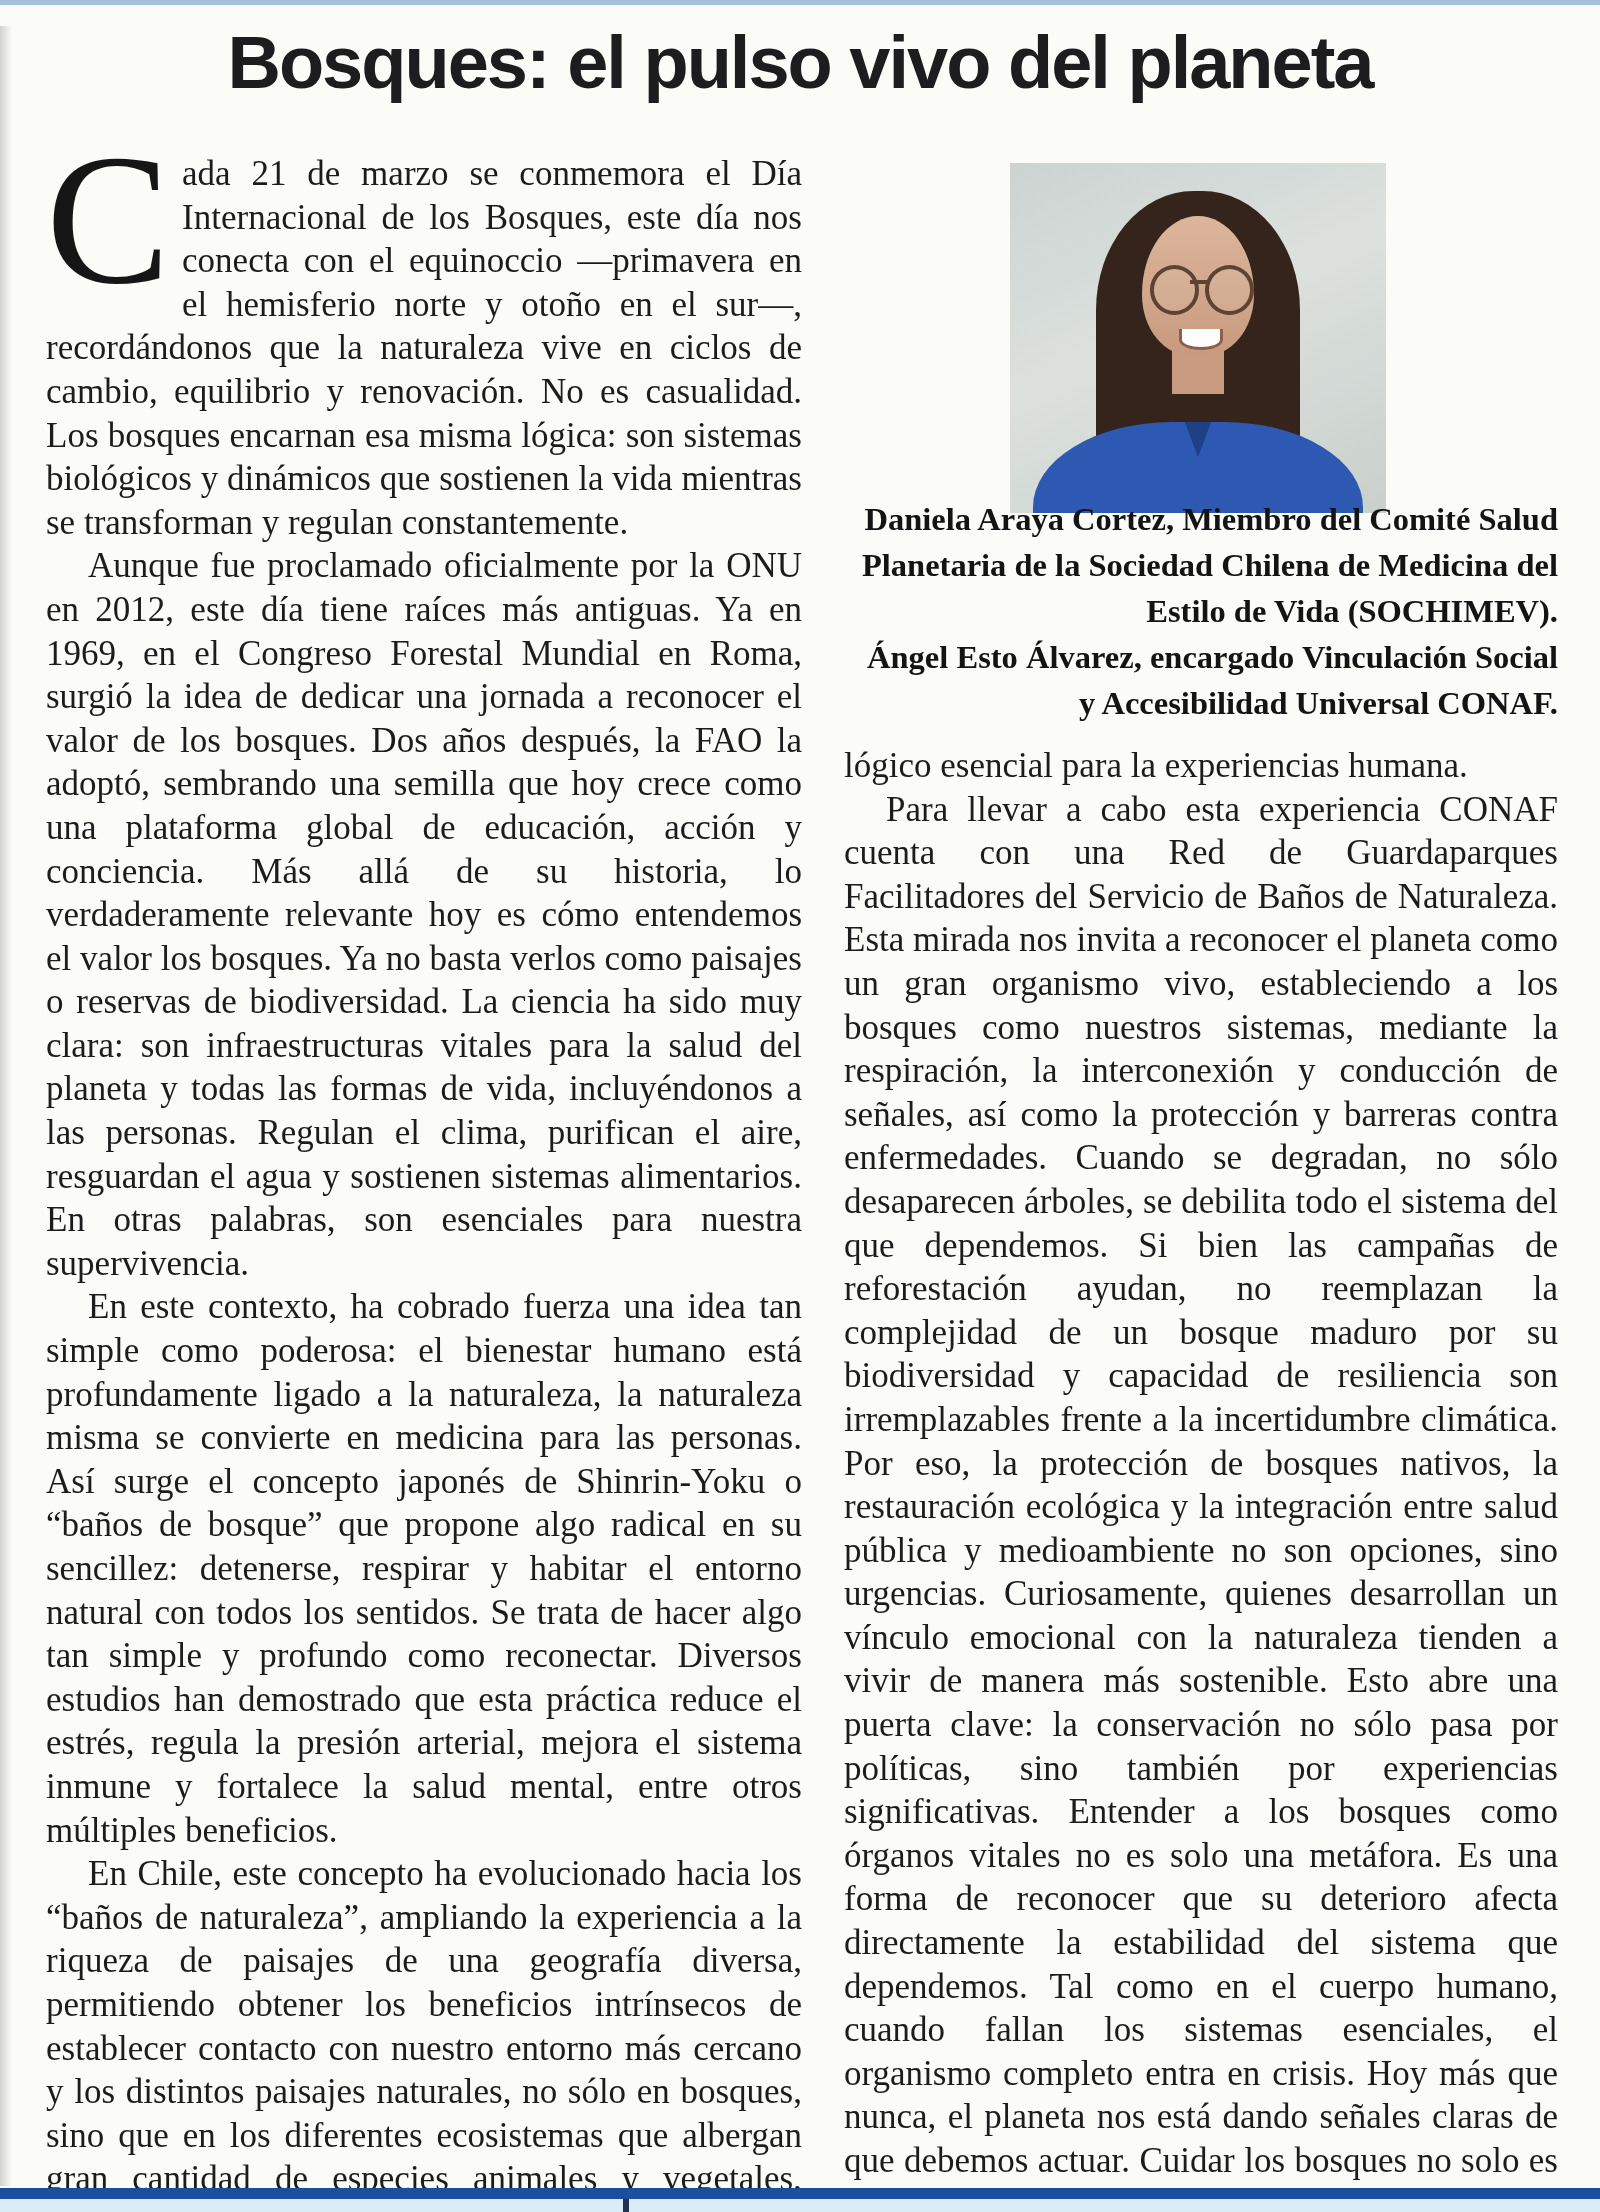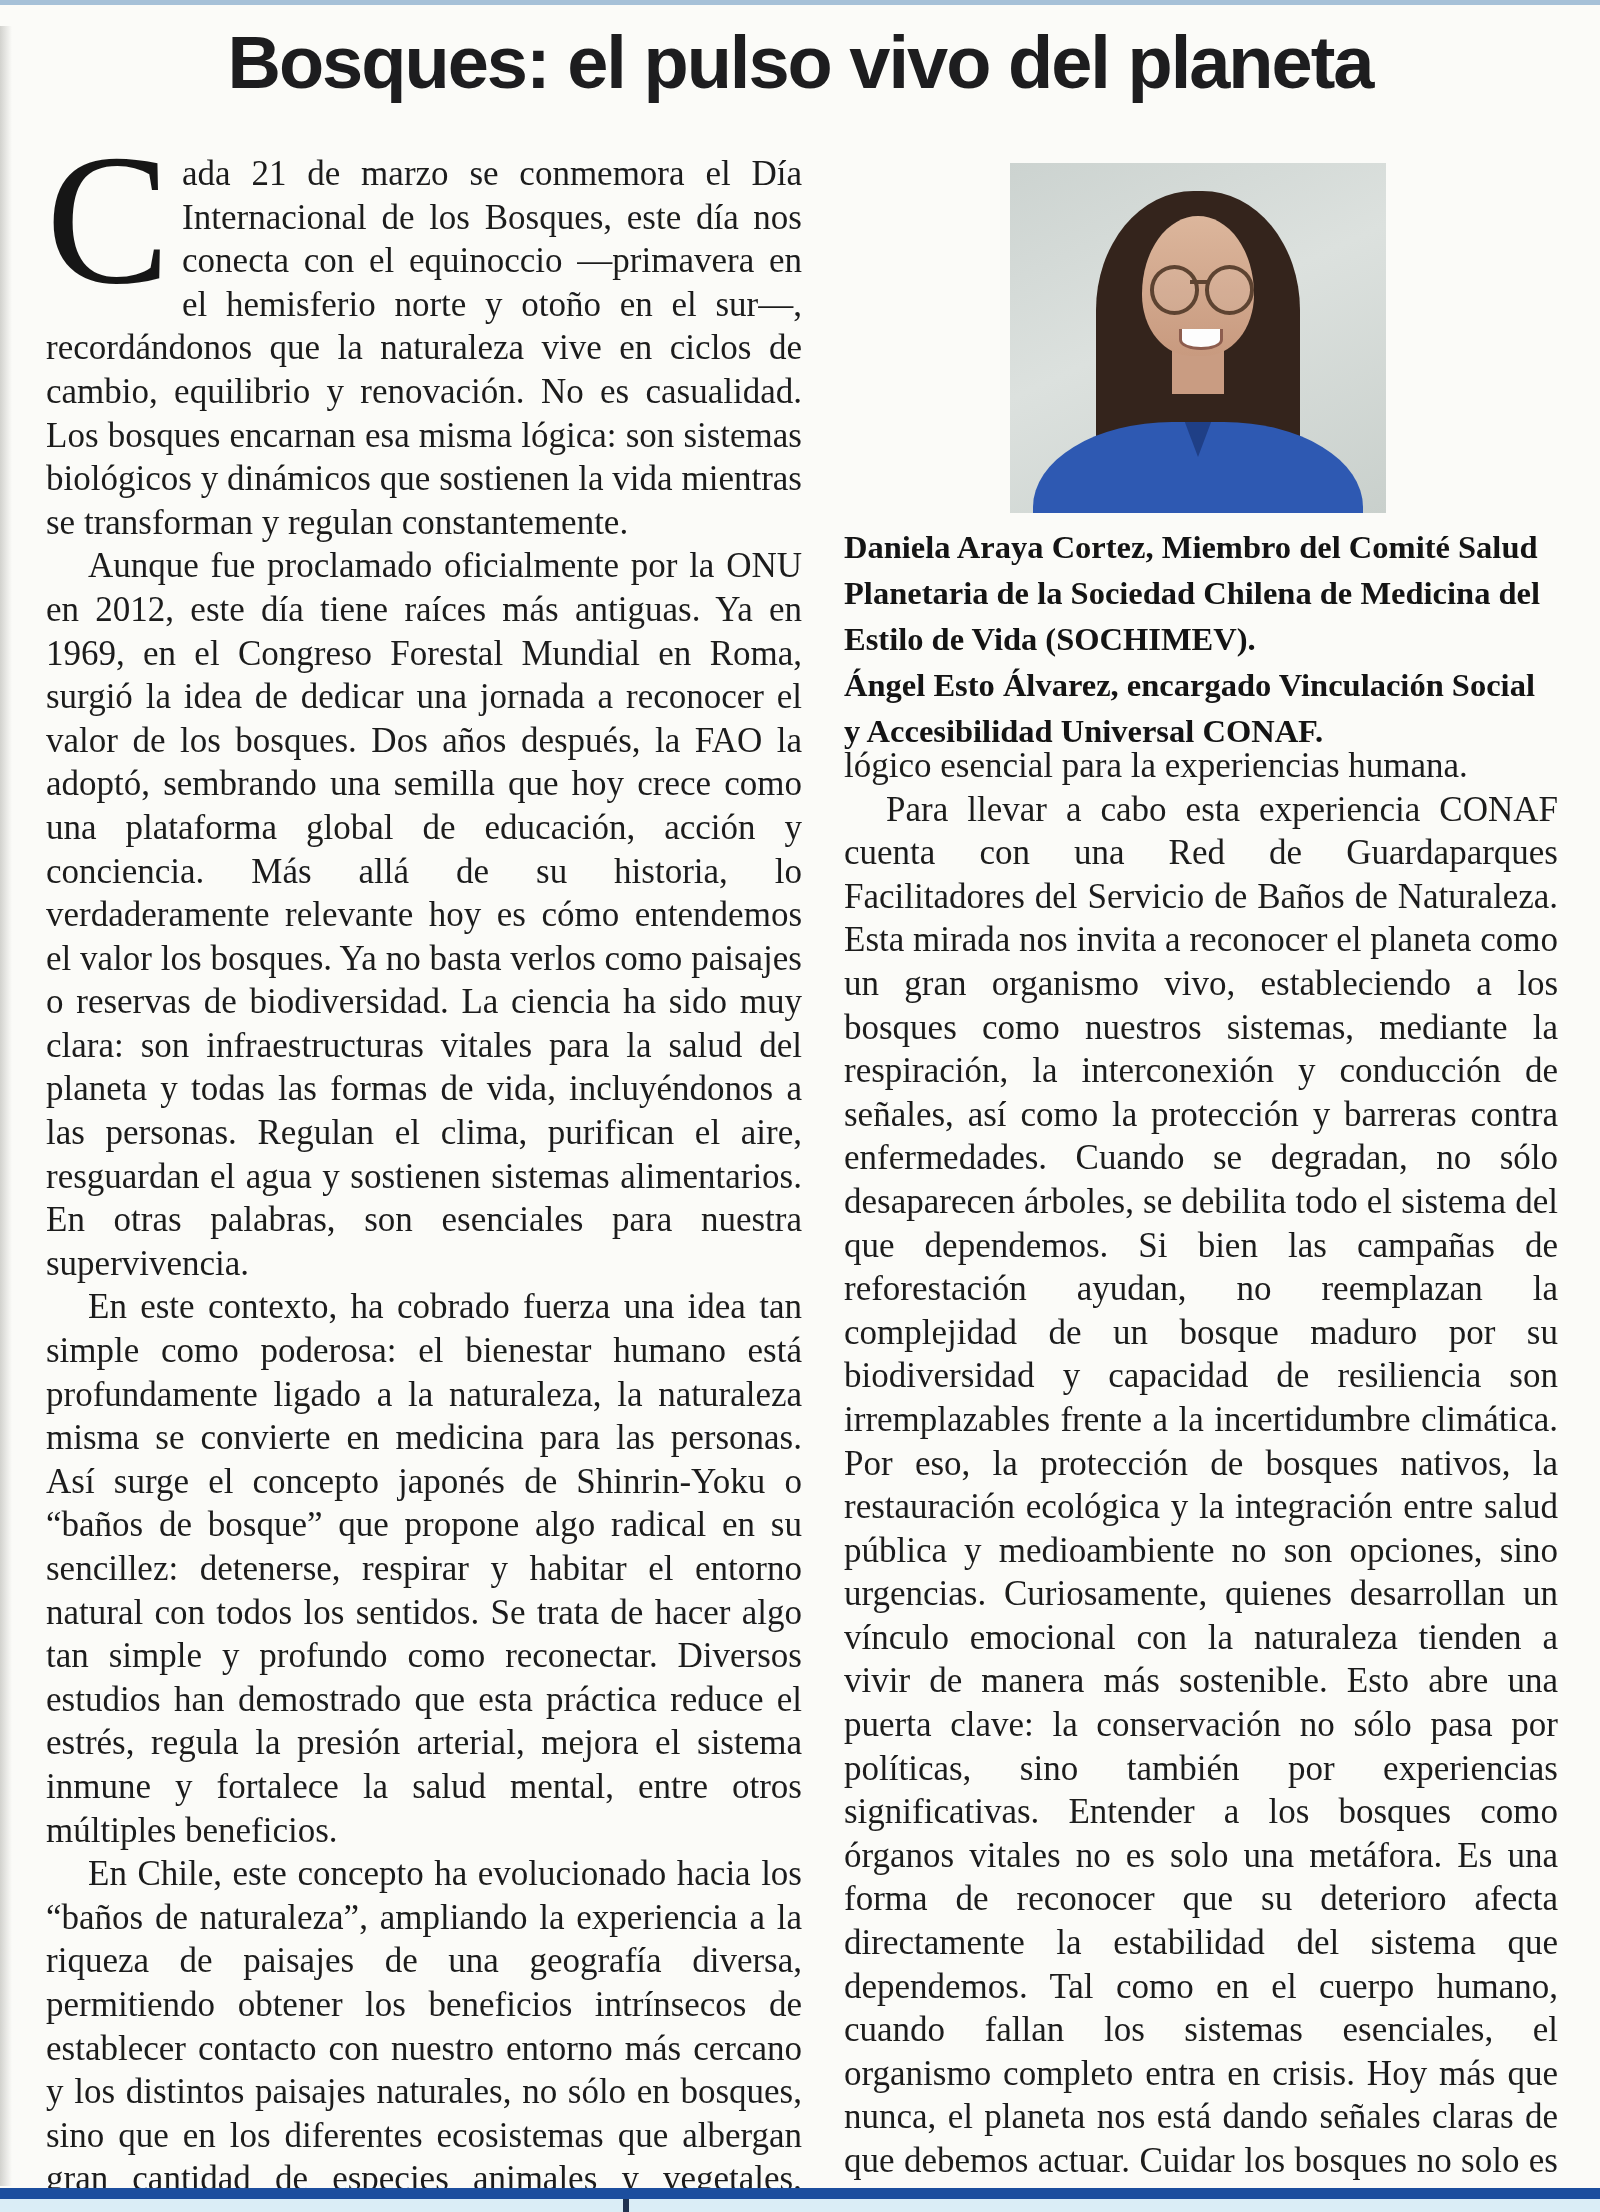--- a/index.html
+++ b/index.html
@@ -110,23 +110,23 @@
     border-radius: 42% 42% 0 0 / 90% 90% 0 0;
   }
   .ph-vneck {
     position: absolute; left: 46.5%; top: 74%;
     width: 7%; height: 10%;
     background: #1f3f86;
     clip-path: polygon(0 0, 100% 0, 50% 100%);
   }
 
   .caption {
-    position: absolute; left: 844px; top: 524px;
+    position: absolute; left: 844px; top: 496px;
     width: 714px;
-    text-align: left;
+    text-align: right;
     font-weight: 700;
     font-size: 32.5px;
     line-height: 46px;
     color: #141414;
   }
   .caption p { margin: 0; }
 
   .footer-dark {
     position: absolute; left: 0; top: 2188px;
     width: 1600px; height: 11px;

